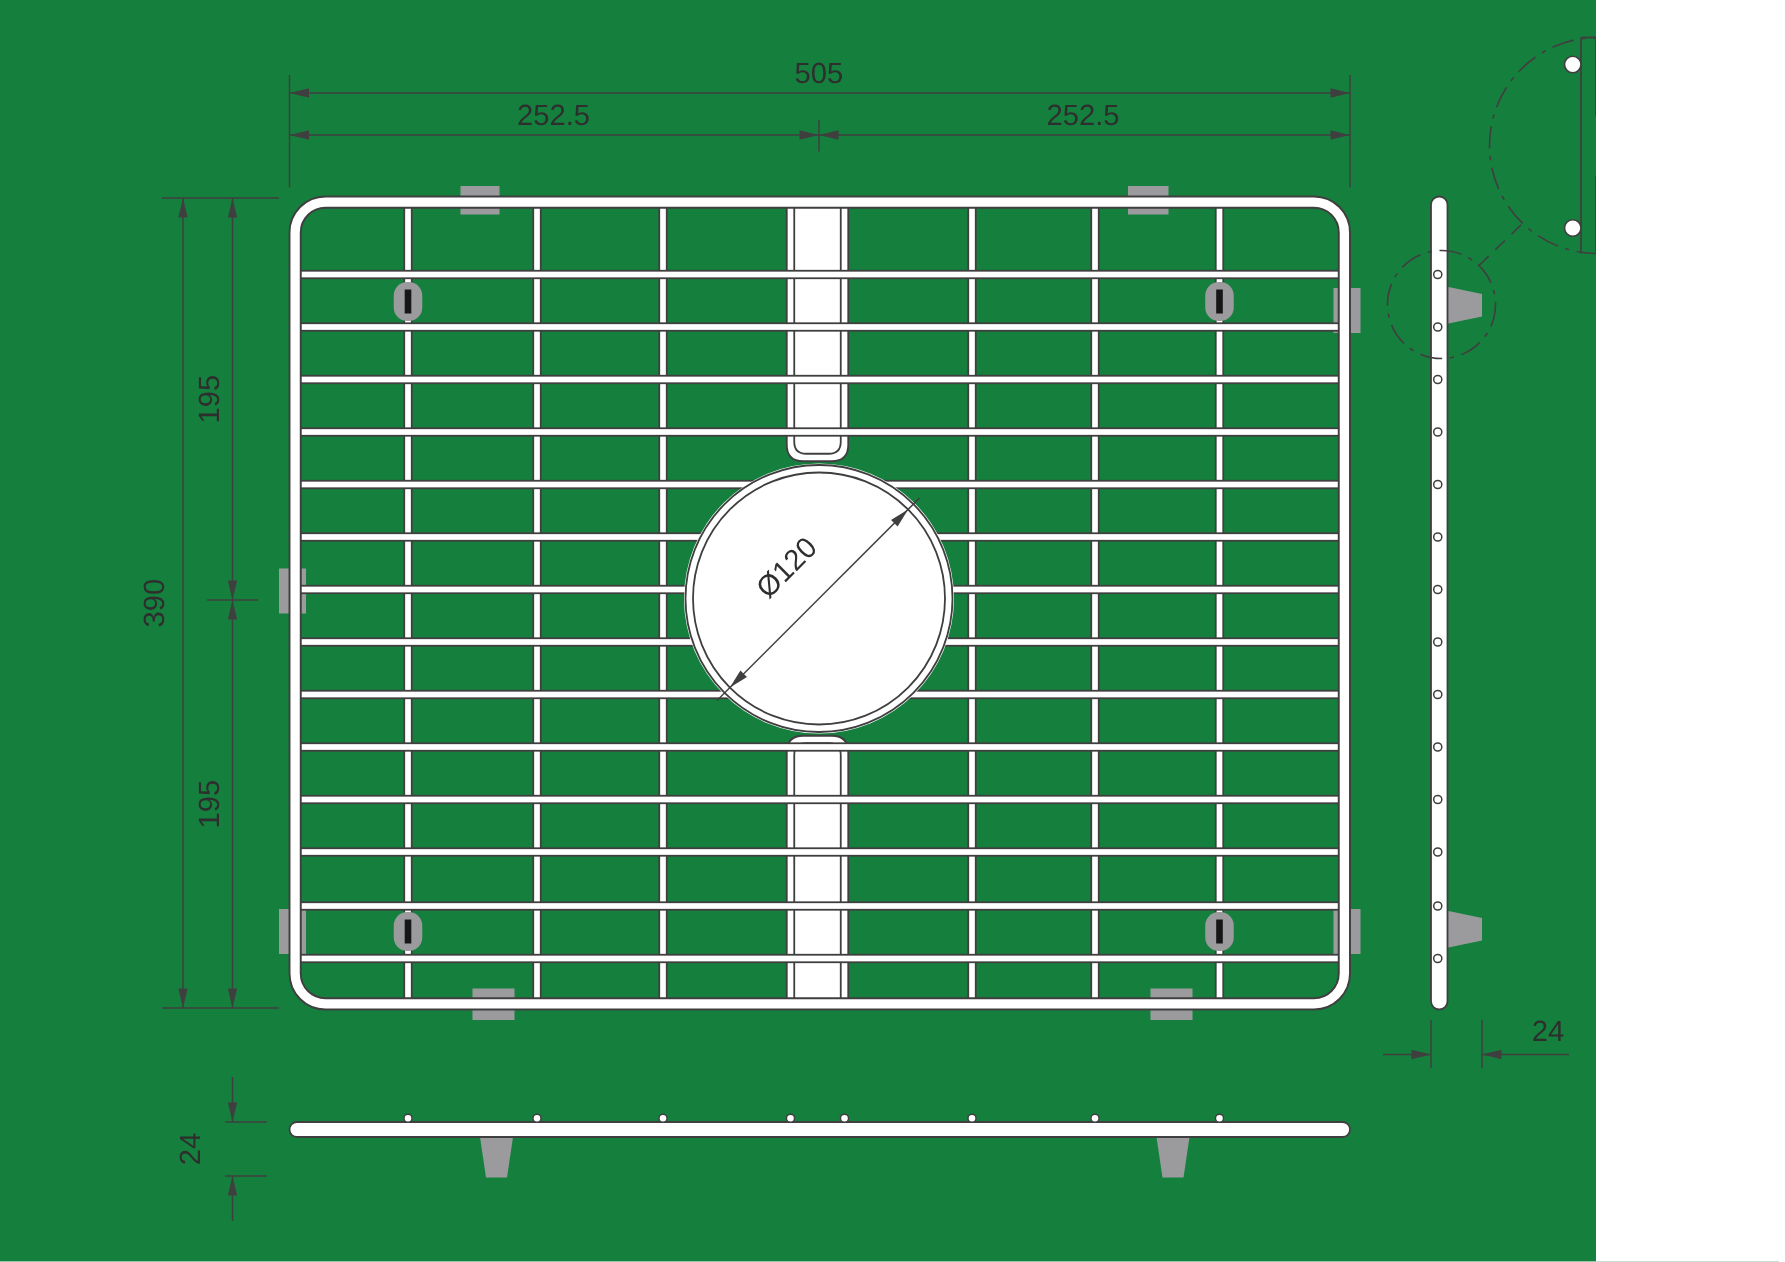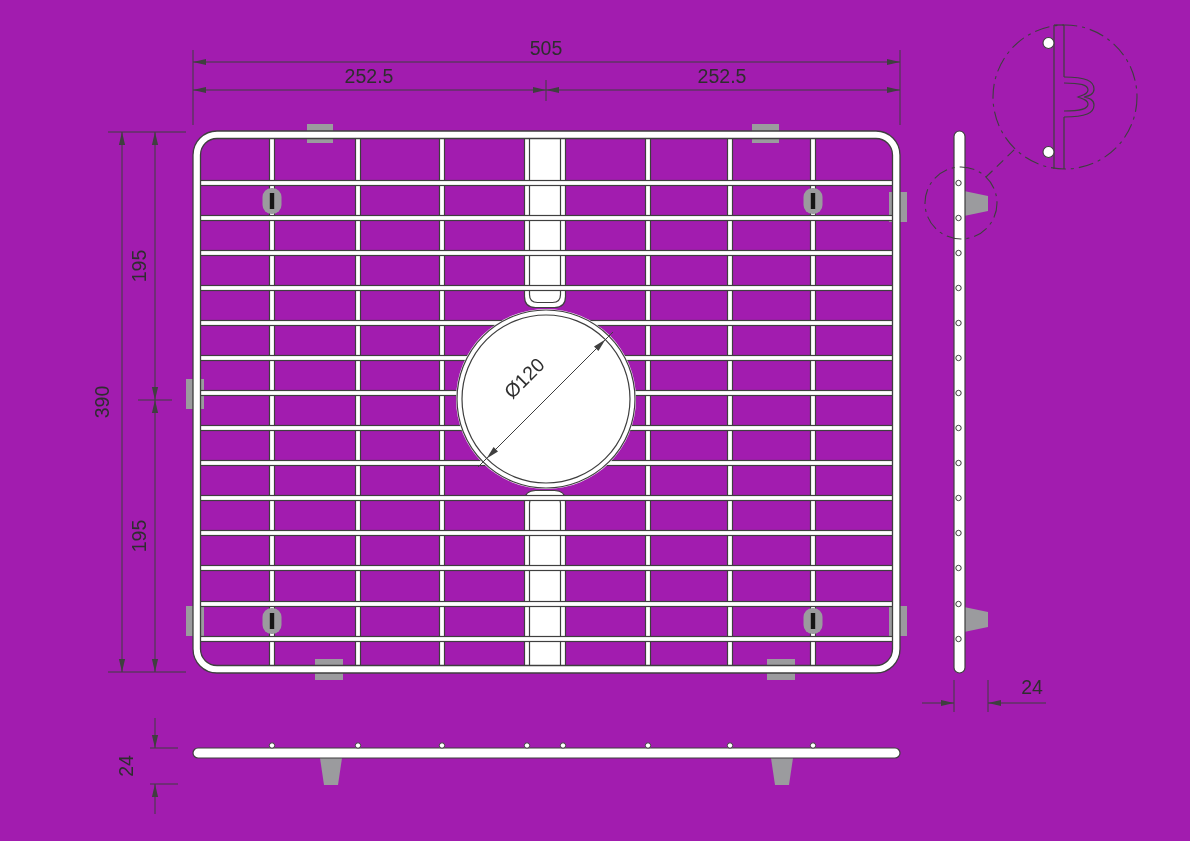--- a/index.html
+++ b/index.html
@@ -1,16 +1,16 @@
 <!DOCTYPE html>
 <html><head>
 <meta charset="utf-8">
 <style>
   html,body{margin:0;padding:0;background:#ffffff;}
-  #canvas{position:relative;width:1190px;height:841px;background:#a21caf;overflow:hidden;}
+  #canvas{position:relative;width:1064px;height:841px;background:#15803d;overflow:hidden;}
   svg text{font-family:"Liberation Sans","DejaVu Sans",sans-serif;font-size:19.5px;fill:#2e2e2e;}
 </style>
 </head>
 <body>
 
 <div id="canvas">
 <svg id="dwg" width="1190" height="841" viewBox="0 0 1190 841">
   <g id="g-main">
         <rect x="269.5" y="134" width="5" height="536" fill="#ffffff" stroke="#3f3f3f" stroke-width="1.2"></rect>
         <rect x="355.5" y="134" width="5" height="536" fill="#ffffff" stroke="#3f3f3f" stroke-width="1.2"></rect>

